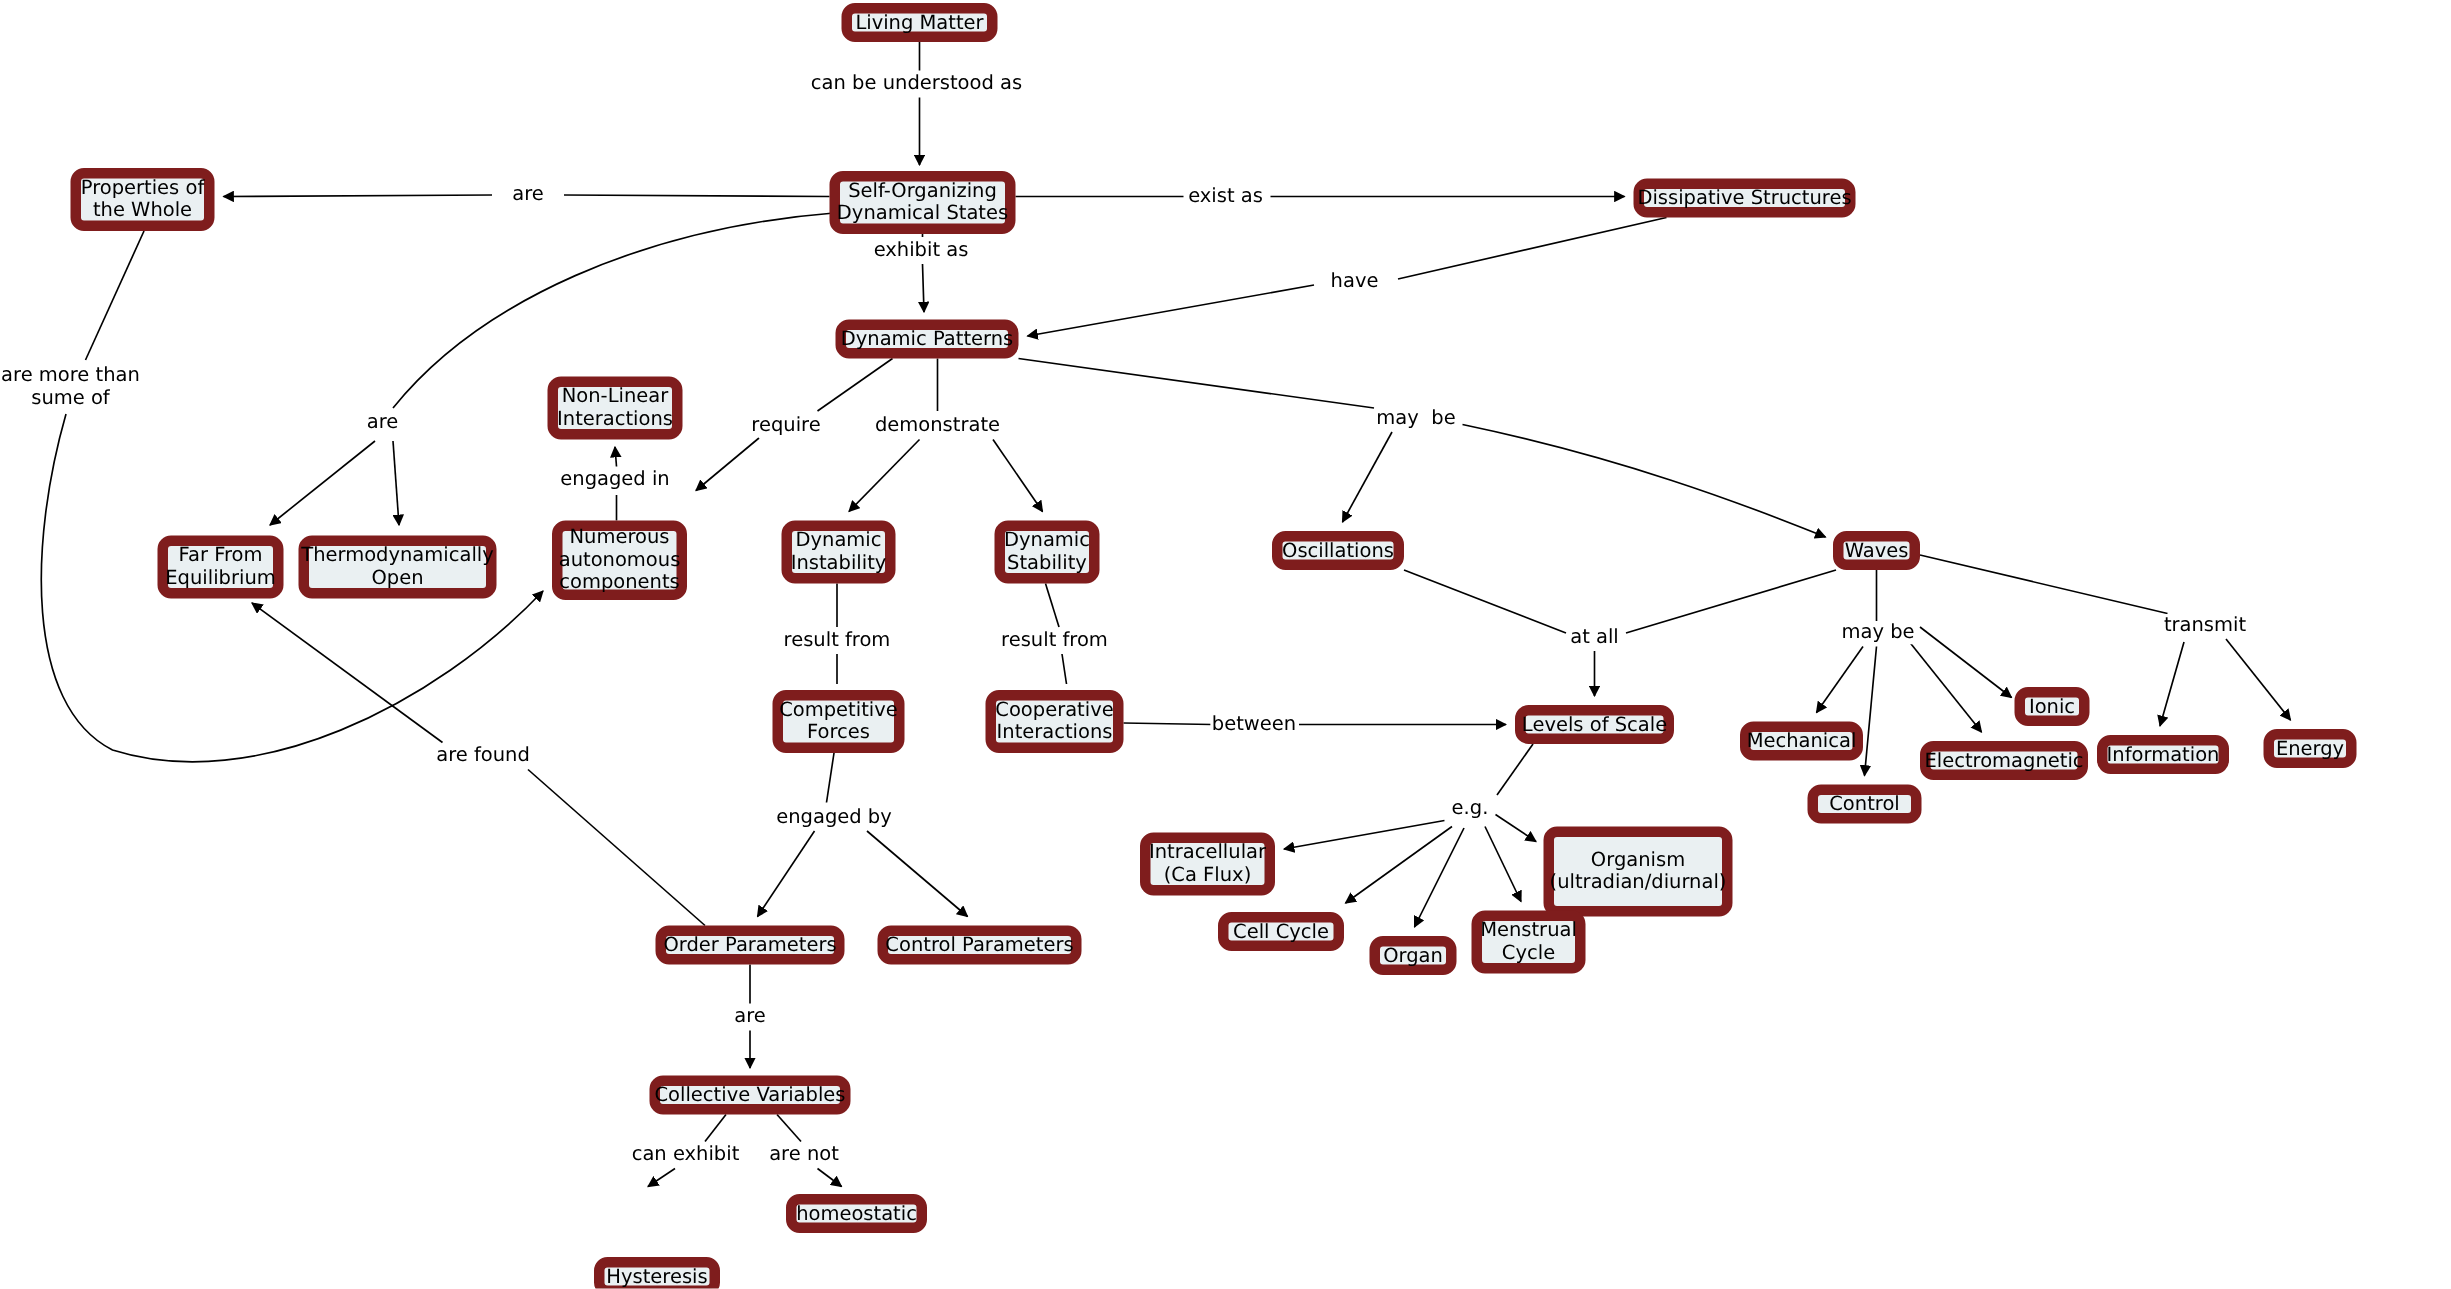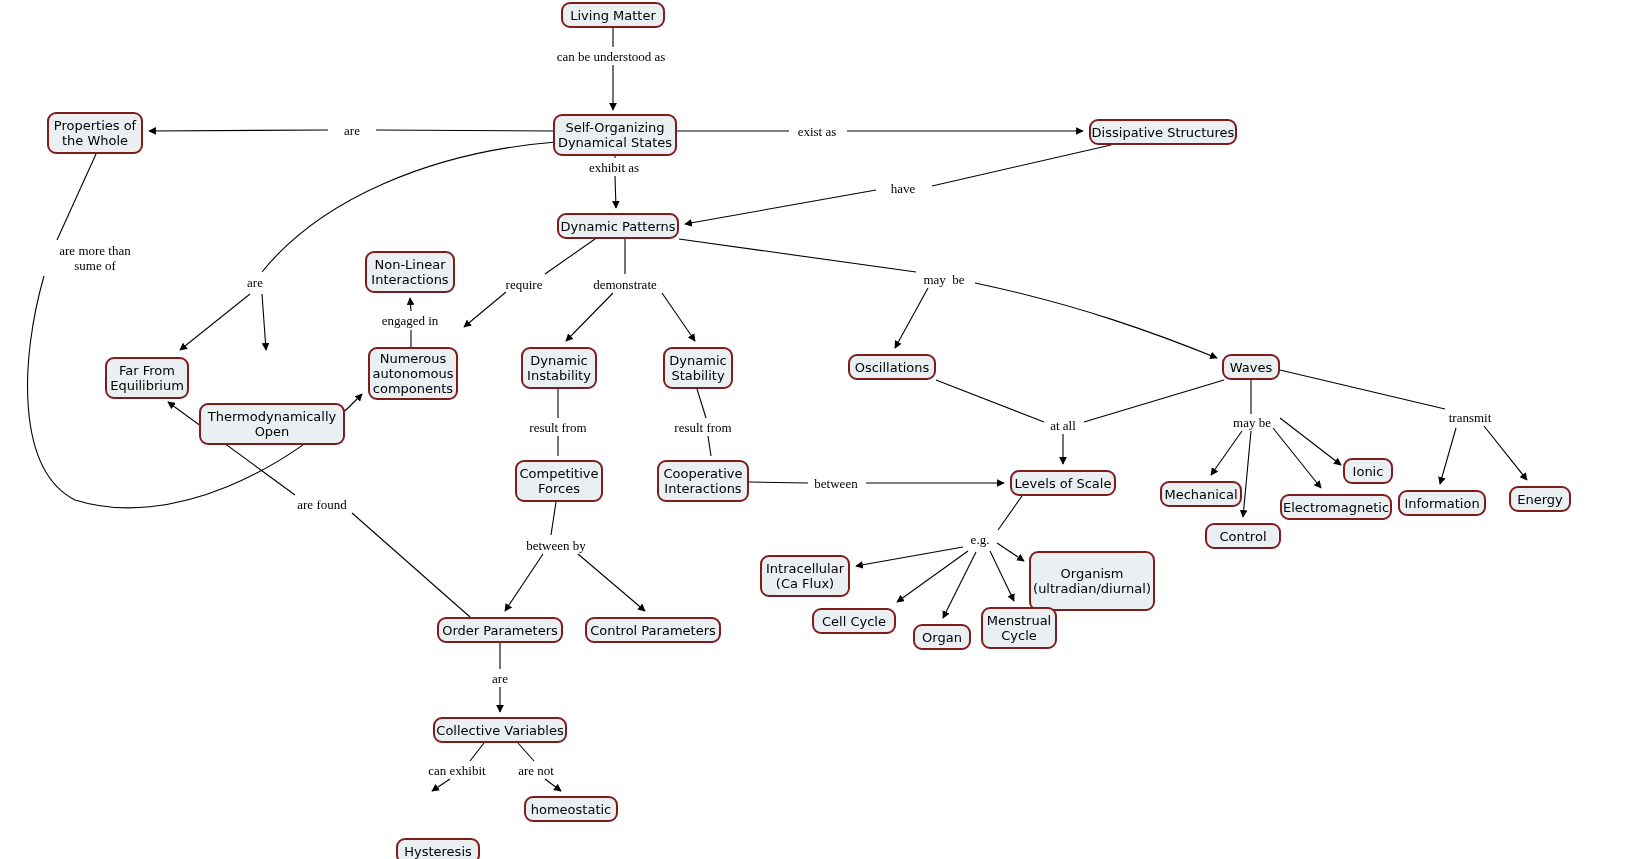--- a/index.html
+++ b/index.html
@@ -24,21 +24,21 @@
     position: absolute;
     left: 0;
     top: 0;
     width: 1634px;
     height: 859px;
   }
   .node {
     position: absolute;
     box-sizing: border-box;
     background: #eaf0f2;
-    border: 2px solid #7f1d1d;
+    border: 7px solid #7f1d1d;
     border-radius: 9px;
     color: #000000;
     font-size: 13px;
     line-height: 15px;
     text-align: center;
     display: flex;
     align-items: center;
     justify-content: center;
     white-space: pre;
     z-index: 5;
@@ -48,21 +48,20 @@
     position: absolute;
     background: #ffffff;
     color: #000000;
     font-size: 13px;
     line-height: 15px;
     text-align: center;
     white-space: pre;
     z-index: 6;
     padding: 0 1px;
     transform: translate(-50%, -50%);
-    font-family: Liberation Serif, serif;
   }
 </style>
 </head>
 <body>
 
 <div id="map">
 
   <svg id="edges" viewBox="0 0 1634 859" xmlns="http://www.w3.org/2000/svg">
     <defs>
       <marker id="arrow" viewBox="0 0 10 10" refX="9" refY="5" markerWidth="7" markerHeight="7" orient="auto-start-reverse">
@@ -159,21 +158,21 @@
   <div class="node" style="left:553px;top:114px;width:124px;height:42px;">Self-Organizing
 Dynamical States</div>
   <div class="node" style="left:47px;top:112px;width:96px;height:42px;">Properties of
 the Whole</div>
   <div class="node" style="left:1089px;top:119px;width:148px;height:26px;">Dissipative Structures</div>
   <div class="node" style="left:557px;top:213px;width:122px;height:26px;">Dynamic Patterns</div>
   <div class="node" style="left:365px;top:251px;width:90px;height:42px;">Non-Linear
 Interactions</div>
   <div class="node" style="left:105px;top:357px;width:84px;height:42px;">Far From
 Equilibrium</div>
-  <div class="node" style="left:199px;top:357px;width:146px;height:42px;margin-top:46px;">Thermodynamically
+  <div class="node" style="left:199px;top:357px;width:132px;height:42px;">Thermodynamically
 Open</div>
   <div class="node" style="left:368px;top:347px;width:90px;height:53px;">Numerous
 autonomous
 components</div>
   <div class="node" style="left:521px;top:347px;width:76px;height:42px;">Dynamic
 Instability</div>
   <div class="node" style="left:663px;top:347px;width:70px;height:42px;">Dynamic
 Stability</div>
   <div class="node" style="left:848px;top:354px;width:88px;height:26px;">Oscillations</div>
   <div class="node" style="left:1222px;top:354px;width:58px;height:26px;">Waves</div>
@@ -201,32 +200,32 @@
   <div class="node" style="left:433px;top:717px;width:134px;height:26px;">Collective Variables</div>
   <div class="node" style="left:396px;top:838px;width:84px;height:26px;">Hysteresis</div>
   <div class="node" style="left:524px;top:796px;width:94px;height:26px;">homeostatic</div>
 
   <div class="link-label" style="left:611px;top:56px;">can be understood as</div>
   <div class="link-label" style="left:352px;top:130px;">are</div>
   <div class="link-label" style="left:817px;top:131px;">exist as</div>
   <div class="link-label" style="left:614px;top:167px;">exhibit as</div>
   <div class="link-label" style="left:903px;top:188px;">have</div>
   <div class="link-label" style="left:255px;top:282px;">are</div>
-  <div class="link-label" style="left:47px;top:258px;margin-left:48px;">are more than
+  <div class="link-label" style="left:47px;top:258px;">are more than
 sume of</div>
   <div class="link-label" style="left:410px;top:320px;">engaged in</div>
   <div class="link-label" style="left:524px;top:284px;">require</div>
   <div class="link-label" style="left:625px;top:284px;">demonstrate</div>
   <div class="link-label" style="left:944px;top:279px;">may  be</div>
   <div class="link-label" style="left:558px;top:427px;">result from</div>
   <div class="link-label" style="left:703px;top:427px;">result from</div>
   <div class="link-label" style="left:836px;top:483px;">between</div>
   <div class="link-label" style="left:1063px;top:425px;">at all</div>
   <div class="link-label" style="left:1252px;top:422px;">may be</div>
   <div class="link-label" style="left:1470px;top:417px;">transmit</div>
   <div class="link-label" style="left:980px;top:539px;">e.g.</div>
-  <div class="link-label" style="left:556px;top:545px;">between by</div>
+  <div class="link-label" style="left:556px;top:545px;">engaged by</div>
   <div class="link-label" style="left:322px;top:504px;">are found</div>
   <div class="link-label" style="left:500px;top:678px;">are</div>
   <div class="link-label" style="left:457px;top:770px;">can exhibit</div>
   <div class="link-label" style="left:536px;top:770px;">are not</div>
 
 </div>
 
 </body></html>

